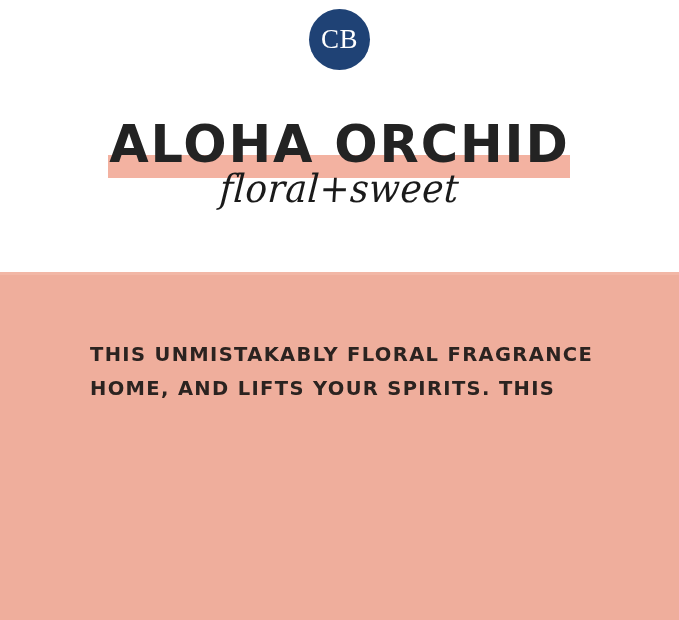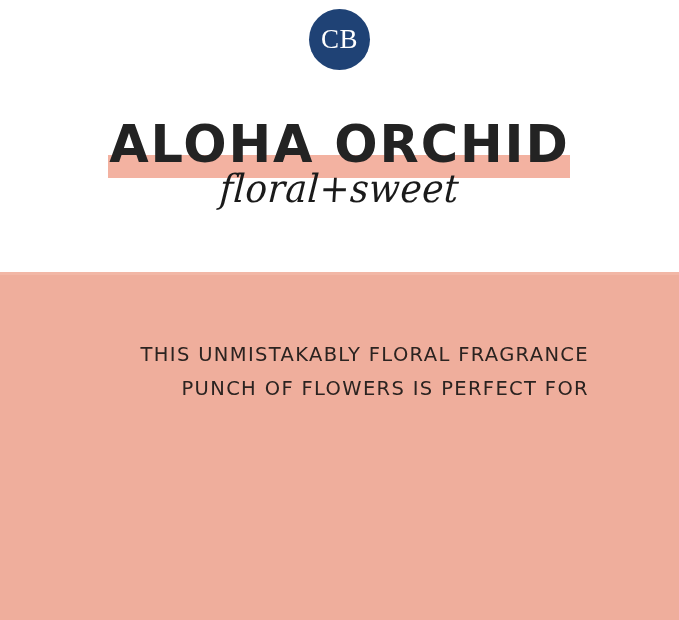--- a/index.html
+++ b/index.html
@@ -126,24 +126,24 @@
     width: 679px;
     height: 3px;
     background: #f2b7a6;
   }
 
   #description-text {
     position: absolute;
     left: 90px;
     top: 66px;
     width: 499px;
-    text-align: right;
+    text-align: left;
     font-family: "DejaVu Sans", sans-serif;
     font-size: 19.5px;
-    font-weight: 400;
+    font-weight: 700;
     letter-spacing: 1.35px;
     color: #2b2320;
     line-height: 33.5px;
     text-transform: uppercase;
   }
   #description-text .desc-line {
     display: block;
     white-space: nowrap;
   }
 </style>
@@ -164,17 +164,17 @@
     </div>
 
     <div id="tagline">floral+sweet</div>
 
   </div>
 
   <div id="description-panel">
     <div id="description-panel-topline"></div>
     <div id="description-text">
       <span class="desc-line">THIS UNMISTAKABLY FLORAL FRAGRANCE</span>
-      <span class="desc-line">PUNCH OF FLOWERS IS PERFECT FOR</span>
+      <span class="desc-line">HOME, AND LIFTS YOUR SPIRITS. THIS</span>
     </div>
   </div>
 
 </div>
 
 </body></html>

